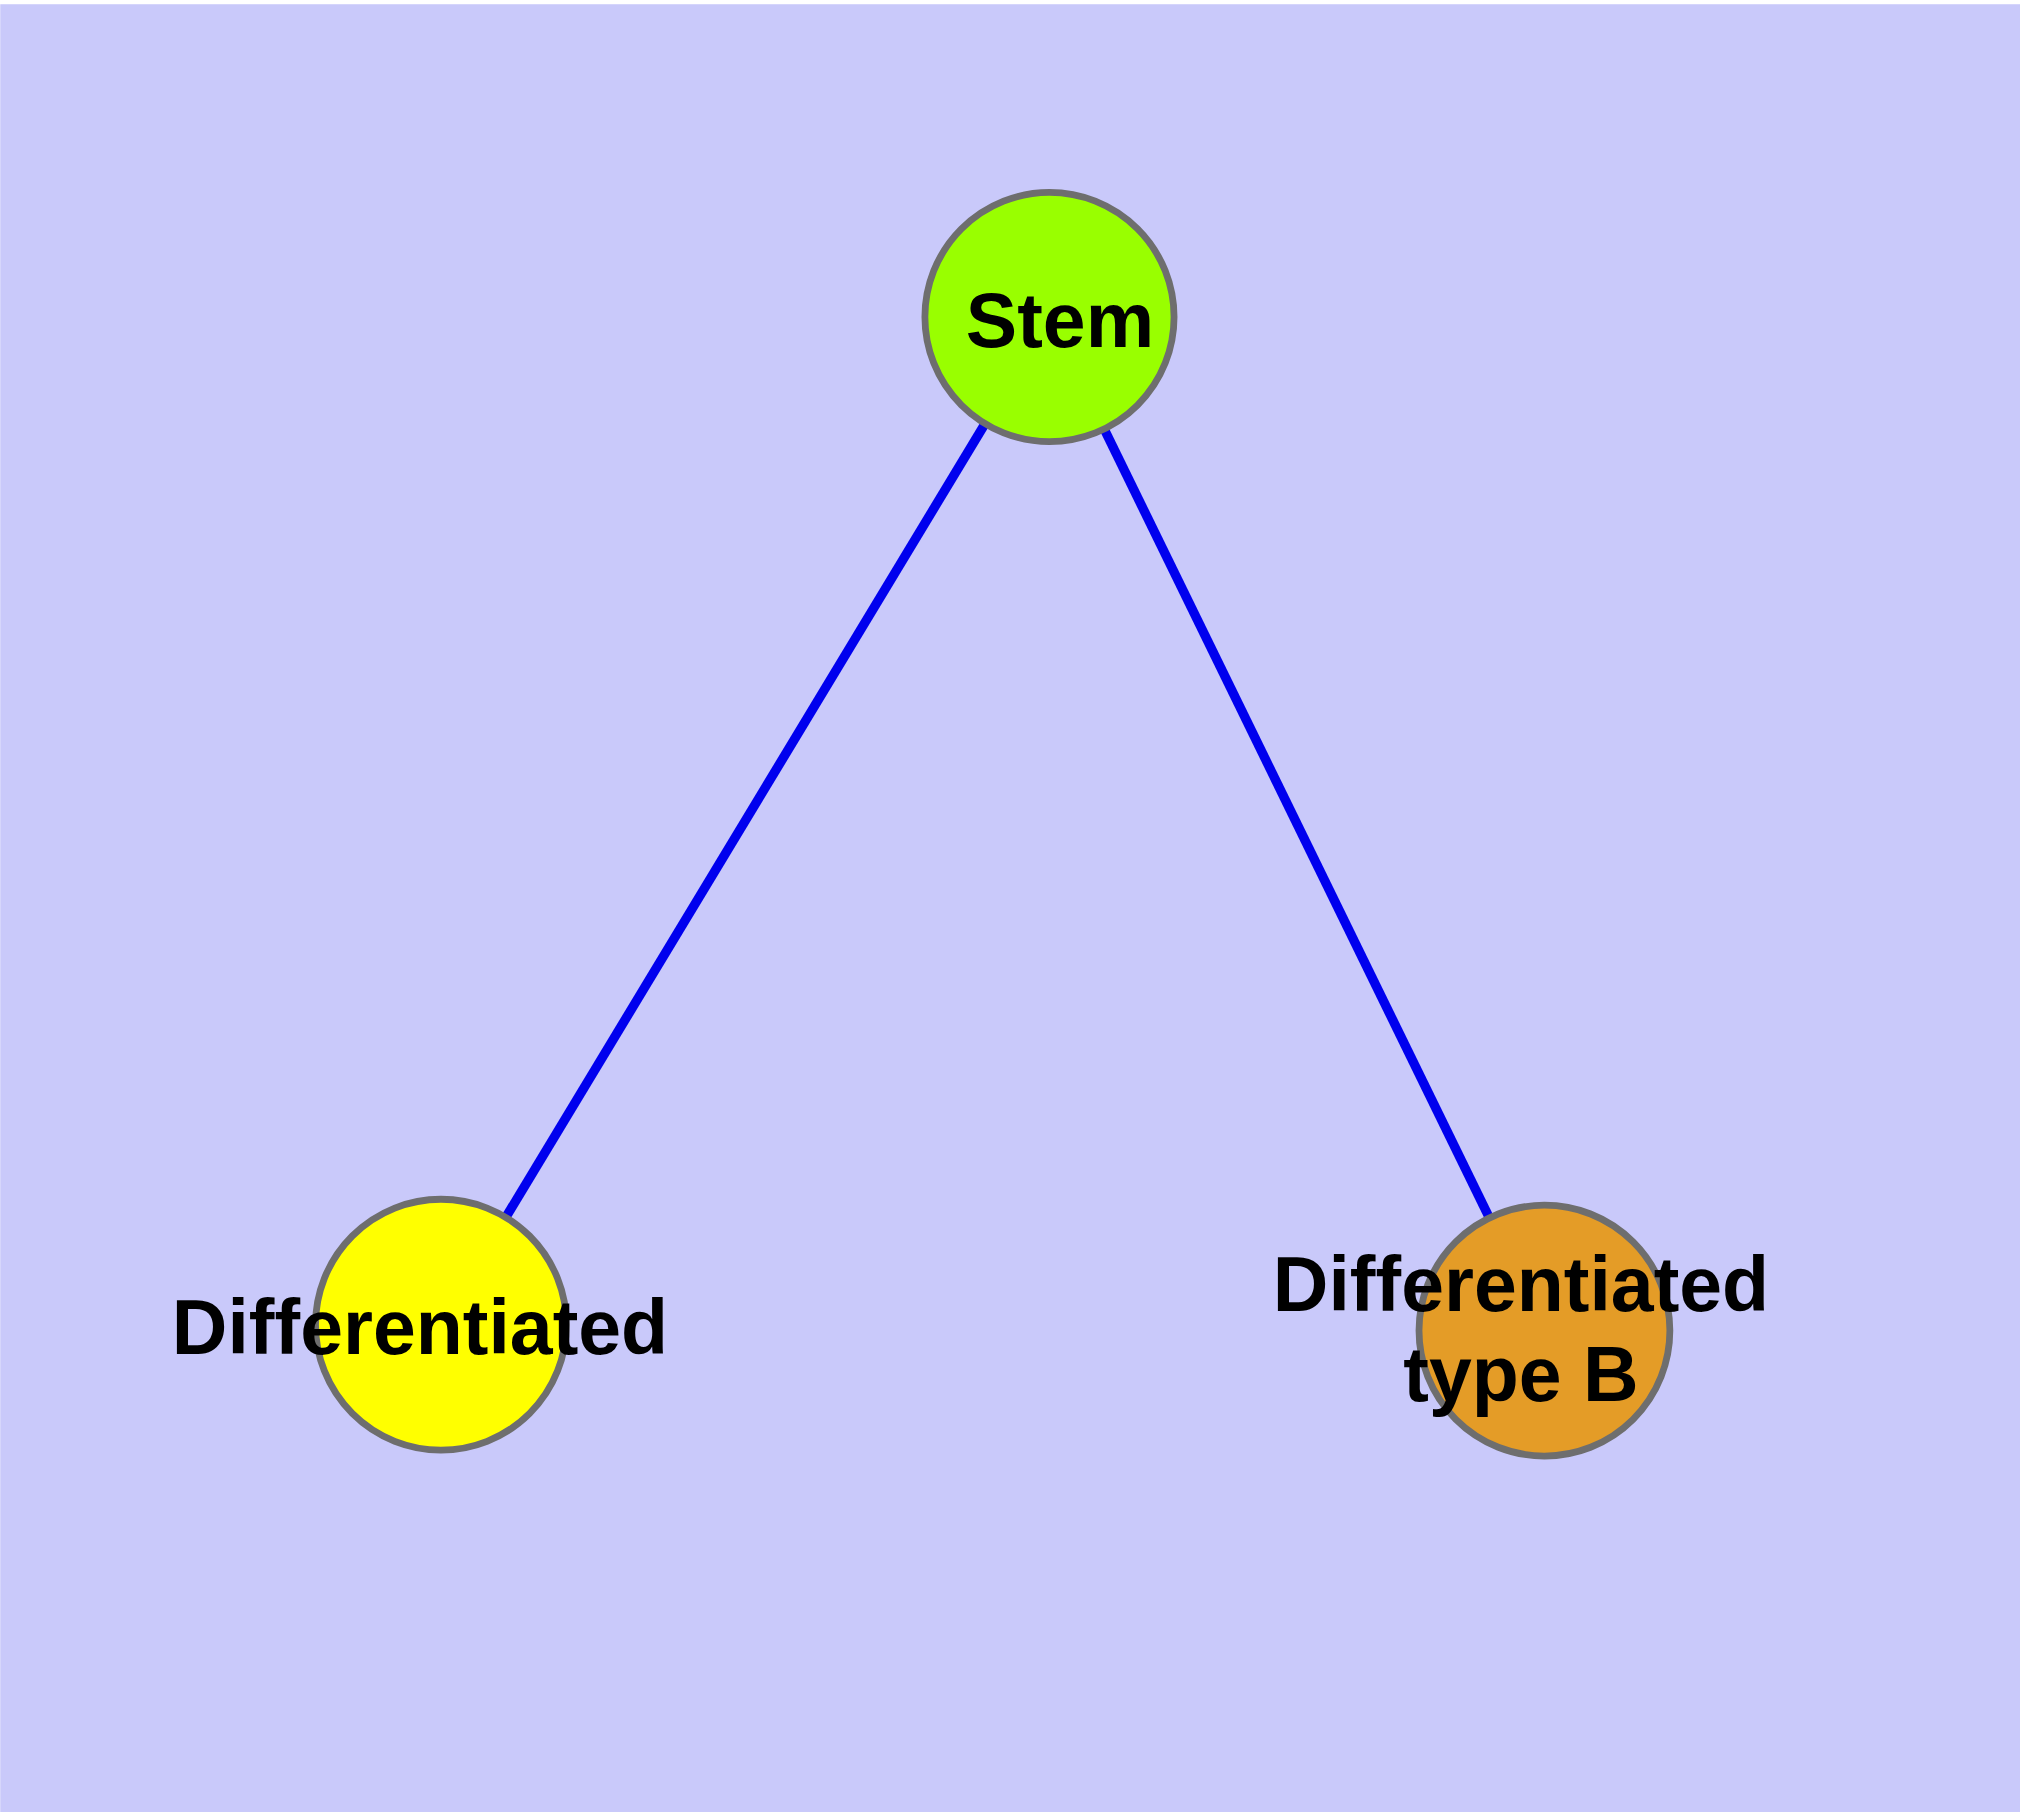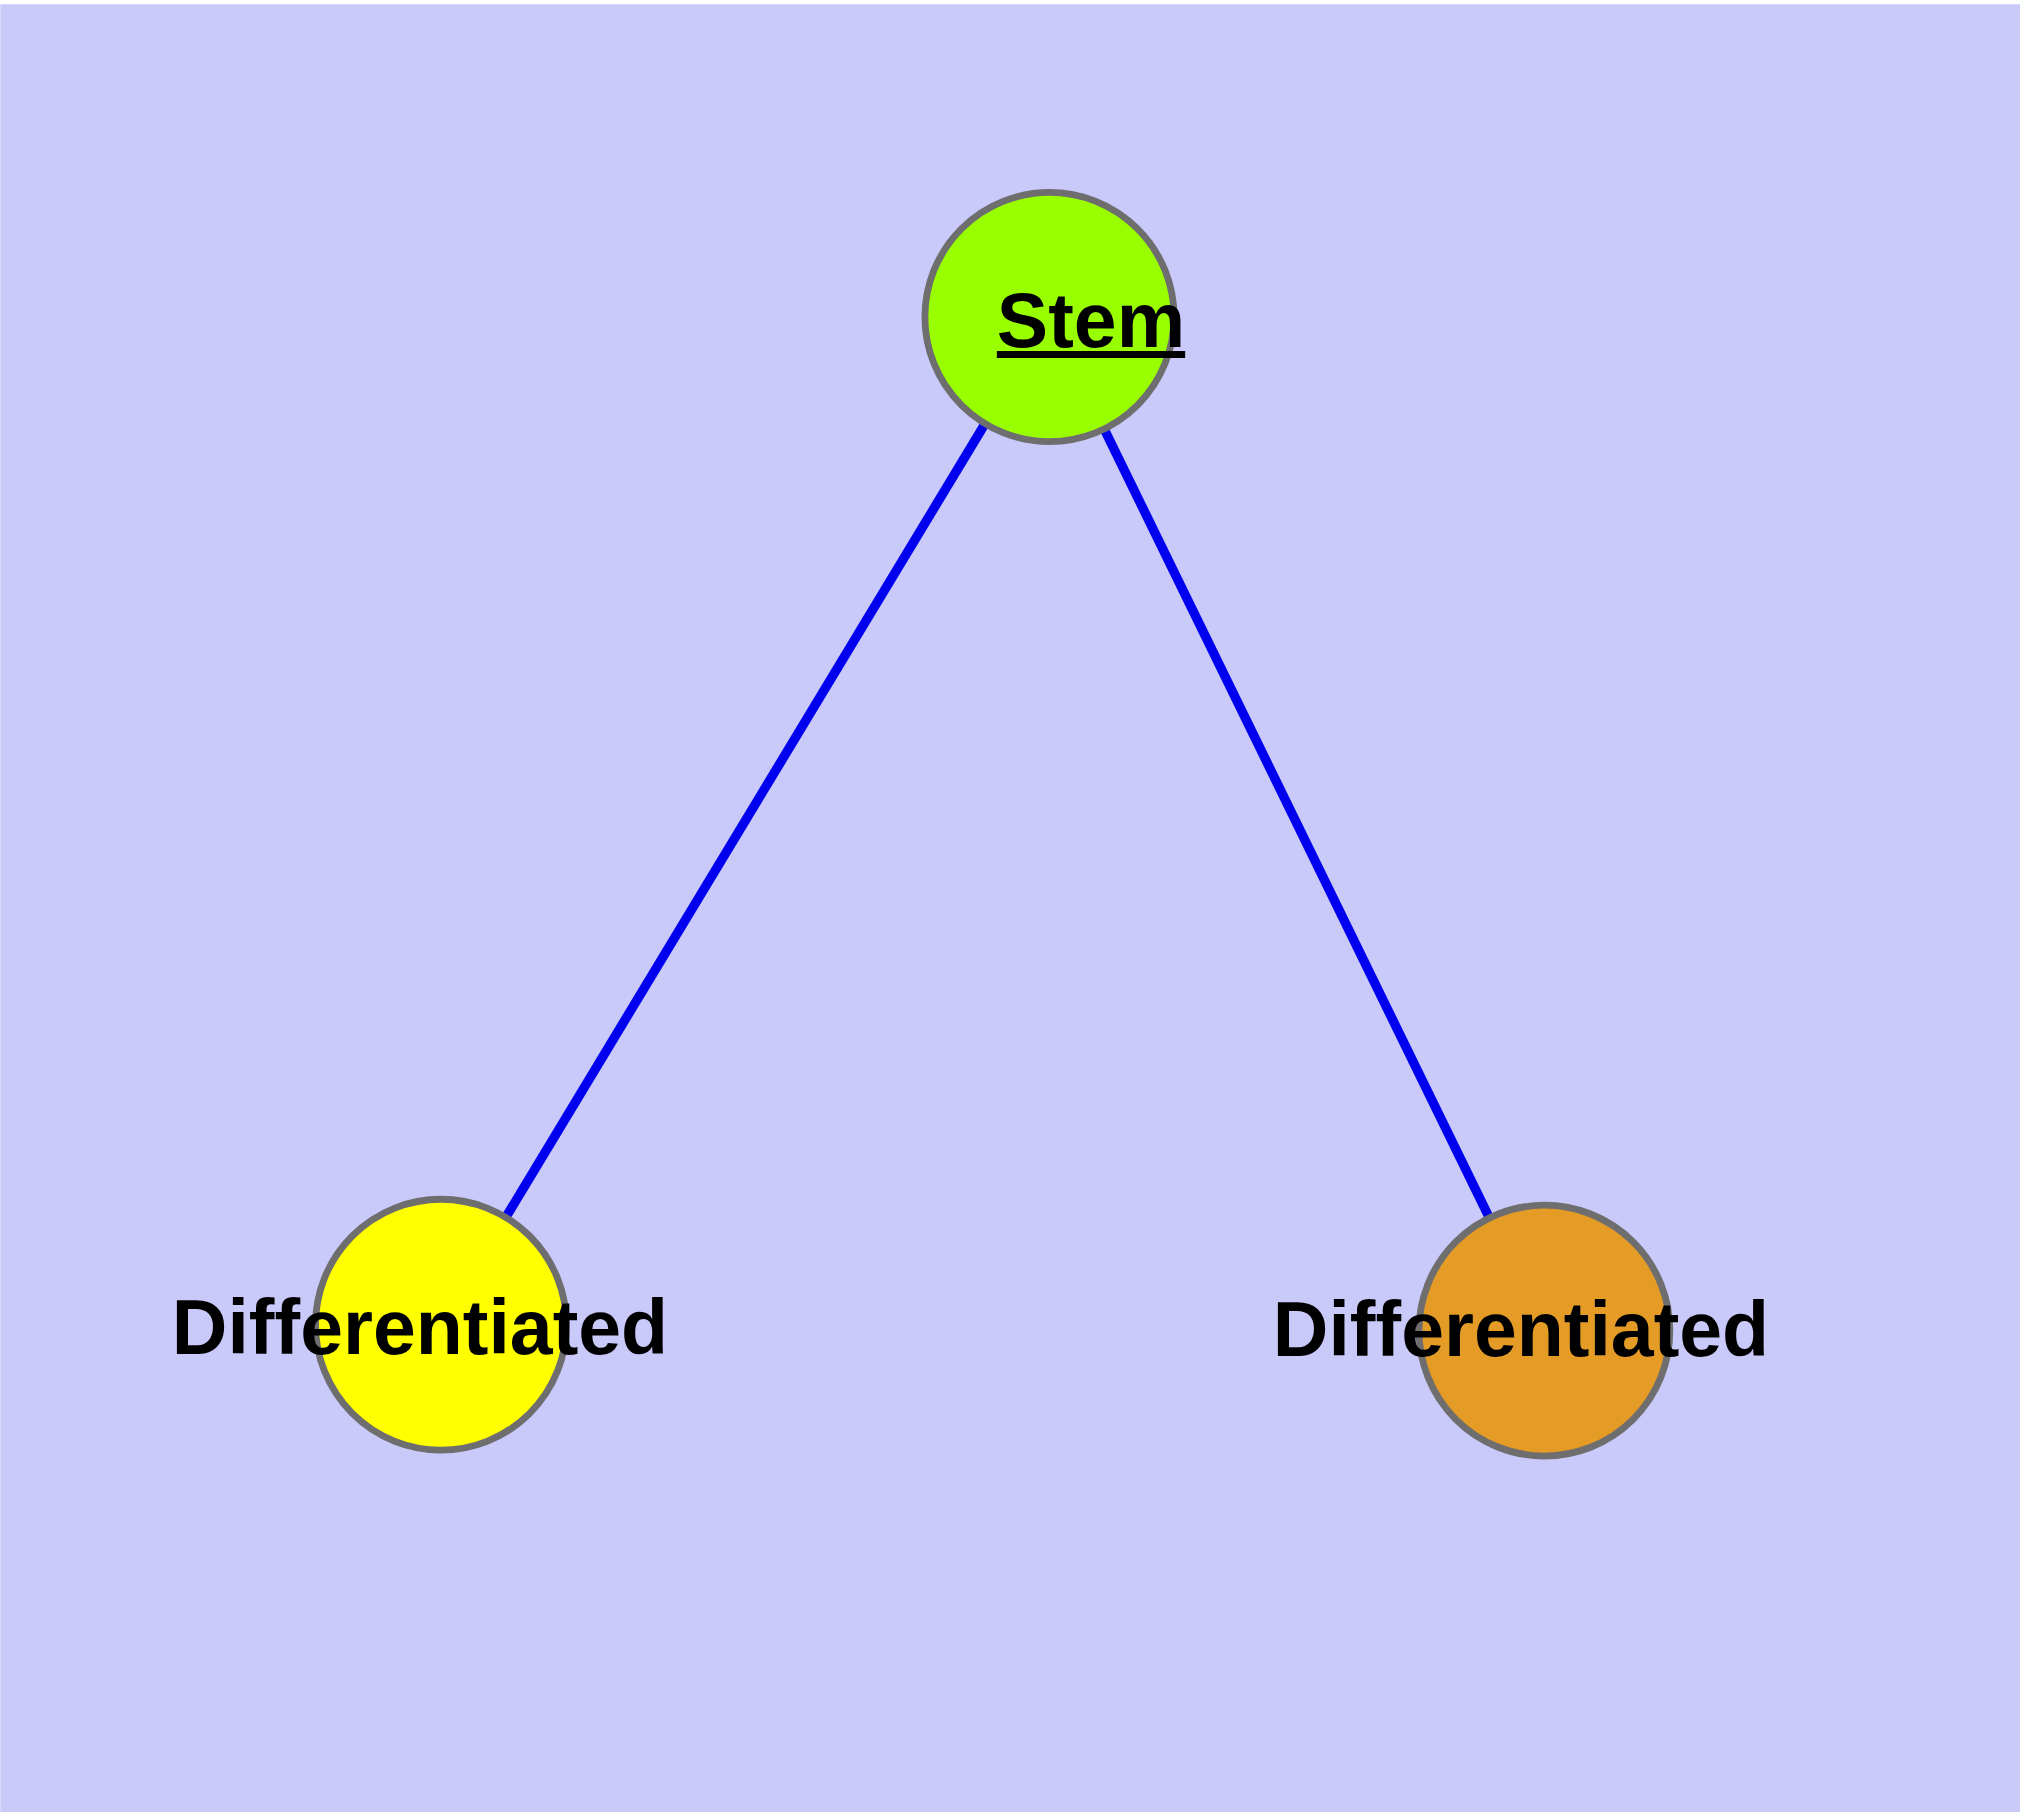--- a/index.html
+++ b/index.html
@@ -48,26 +48,27 @@
     <rect x="0" y="5" width="2384" height="2133" fill="#c9c9fa"></rect>
 
     <line x1="1238" y1="374" x2="520" y2="1563" stroke-width="11" stroke="#0000ee"></line>
     <line x1="1238" y1="374" x2="1822" y2="1570" stroke-width="11" stroke="#0000ee"></line>
 
     <circle cx="1238" cy="374" r="147" stroke-width="8" fill="#99ff00" stroke="#6e6e6e"></circle>
     <circle cx="520" cy="1563" r="148" stroke-width="8" fill="#ffff00" stroke="#6e6e6e"></circle>
     <circle cx="1822" cy="1570" r="148" stroke-width="8" fill="#e49c27" stroke="#6e6e6e"></circle>
   </svg>
 
-  <div class="node-label" style="left:1091px; top:320px;text-decoration:underline;">
+  <div class="node-label" style="left:1060px; top:320px;">
     <span>Stem</span>
   </div>
 
   <div class="node-label" style="left:420px; top:1327px;">
     <span>Differentiated</span>
   </div>
 
   <div class="node-label" style="left:1521px; top:1329px;">
     <span>Differentiated</span>
+    <span>type B</span>
   </div>
 
 </div>
 
 
 </body></html>

